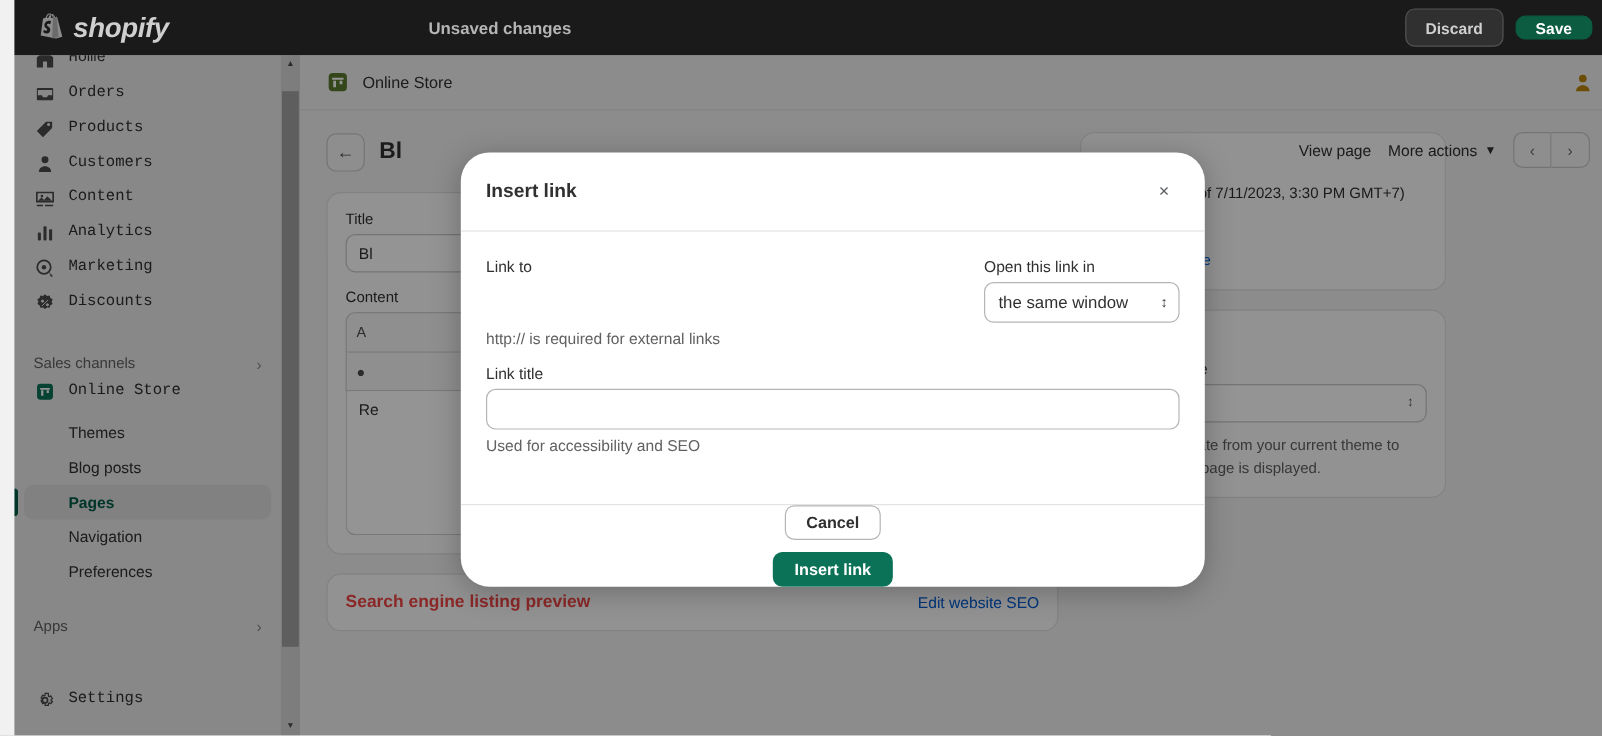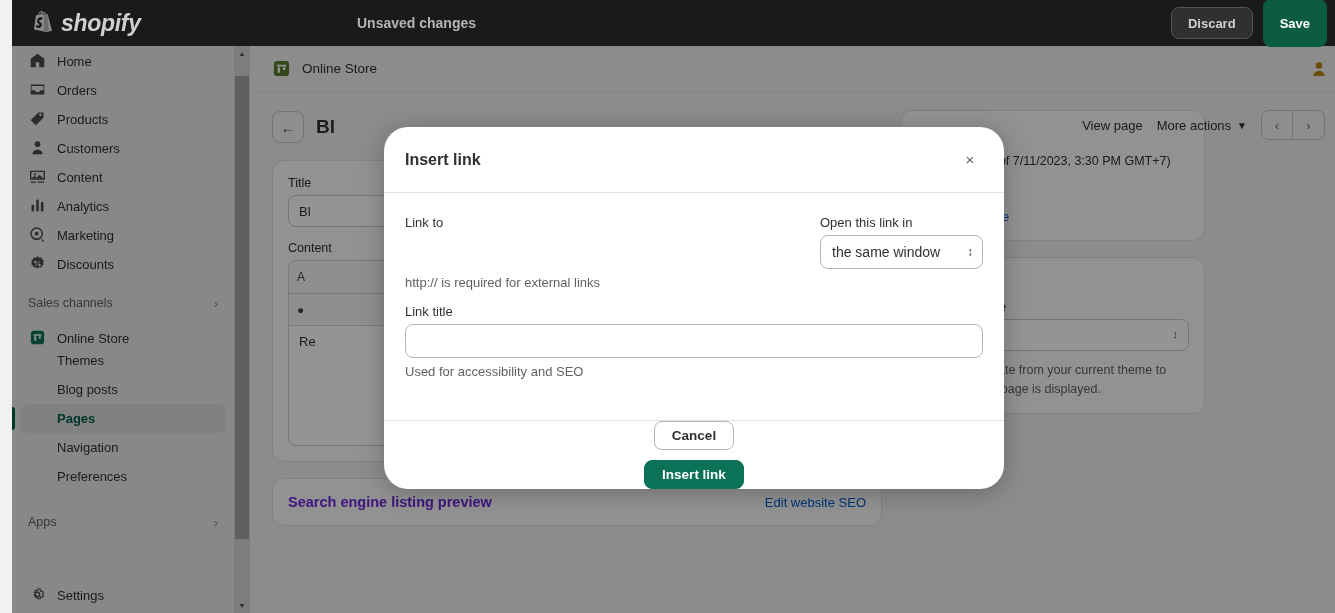--- a/index.html
+++ b/index.html
@@ -39,36 +39,36 @@
   }
   .btn-discard {
     background: #303030; color: #d0d0d0;
     border: 1px solid #545454; border-radius: 8px;
     height: 32px; padding: 0 16px; font-size: 13px; font-weight: 600;
     font-family: inherit; cursor: pointer;
   }
   .btn-save {
     background: #0b5c41; color: #ffffff;
     border: 1px solid #0b5c41; border-radius: 8px;
-    height: 48px; padding: 0 16px; font-size: 13px; font-weight: 600;
+    height: 20px; padding: 0 16px; font-size: 13px; font-weight: 600;
     font-family: inherit; cursor: pointer;
   }
 
   
   .sidebar {
     position: absolute; top: 46px; left: 0;
     width: 222px; height: 567px;
     background: #ebebeb;
     overflow: hidden;
   }
   .nav-list { padding-top: 0px; }
   .nav-item {
-    display: flex; align-items: flex-end; gap: 11px;
+    display: flex; align-items: flex-start; gap: 11px;
     height: 29px; margin: 0 8px; padding: 0 8px;
-    border-radius: 8px; cursor: pointer;
+    border-radius: 8px; cursor: pointer; font-family: Liberation Mono, monospace;
   }
   .nav-item .ico {
     width: 18px; height: 18px; flex: 0 0 18px;
     display: flex; align-items: center; justify-content: center;
   }
   .nav-item .ico svg { width: 17px; height: 17px; fill: #4a4a4a; }
   .nav-label { font-size: 13px; color: #303030; font-weight: 500; white-space: nowrap; }
 
   .nav-sub {
     display: flex; align-items: center;
@@ -193,21 +193,21 @@
   }
   .editor-body {
     border: 1px solid #d0d0d0; border-top: none;
     border-radius: 0 0 8px 8px;
     height: 120px; background: #fff;
     padding: 8px 10px; font-size: 13px; color: #303030;
   }
   .seo-card-head {
     display: flex; align-items: center; justify-content: space-between;
   }
-  .seo-title { font-size: 14.5px; font-weight: 700; color: #6d28d9; }
+  .seo-title { font-size: 14.5px; font-weight: 700; color: #ef4444; }
   .seo-edit { font-size: 13px; color: #005bd3; cursor: pointer; }
 
   .side-card-title { font-size: 14.5px; font-weight: 700; color: #303030; margin-bottom: 11px; }
   .radio-row { display: flex; align-items: flex-start; gap: 8px; margin-bottom: 9px; }
   .radio-dot {
     width: 14px; height: 14px; border-radius: 50%;
     border: 1px solid #8a8a8a; background: #fff; flex: 0 0 14px;
     margin-top: 2px; position: relative;
   }
   .radio-dot.on { border: 4px solid #005bd3; background: #fff; }

